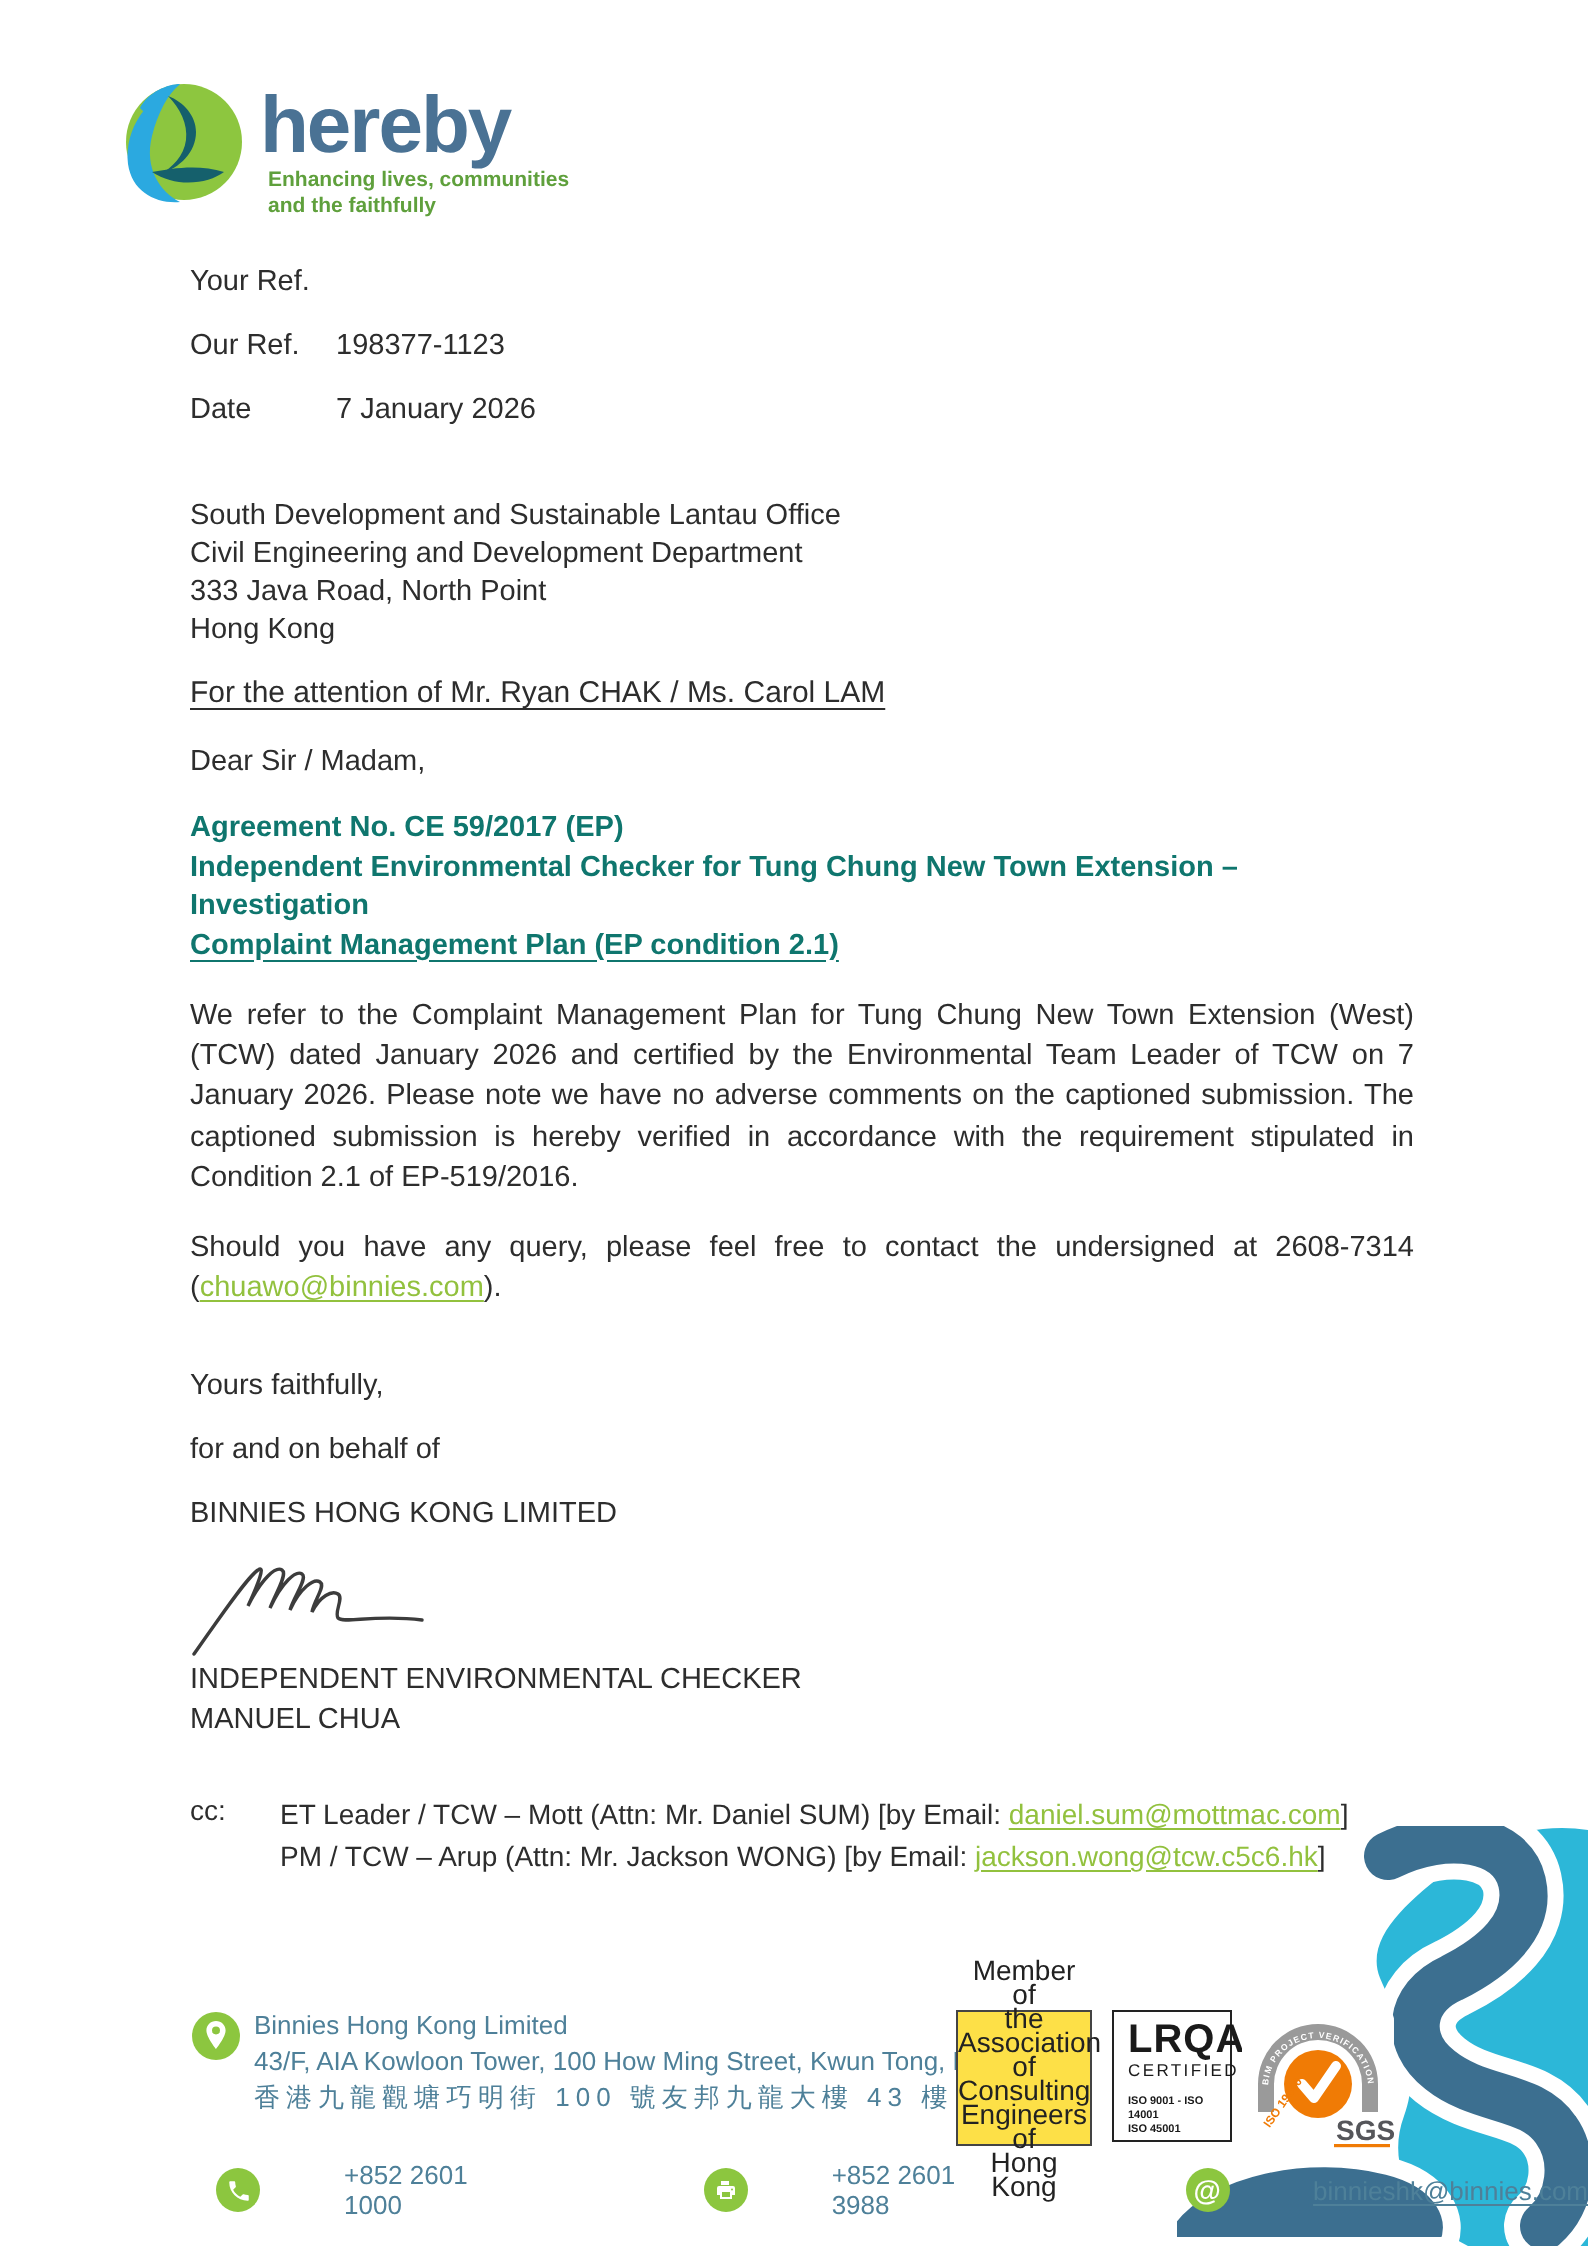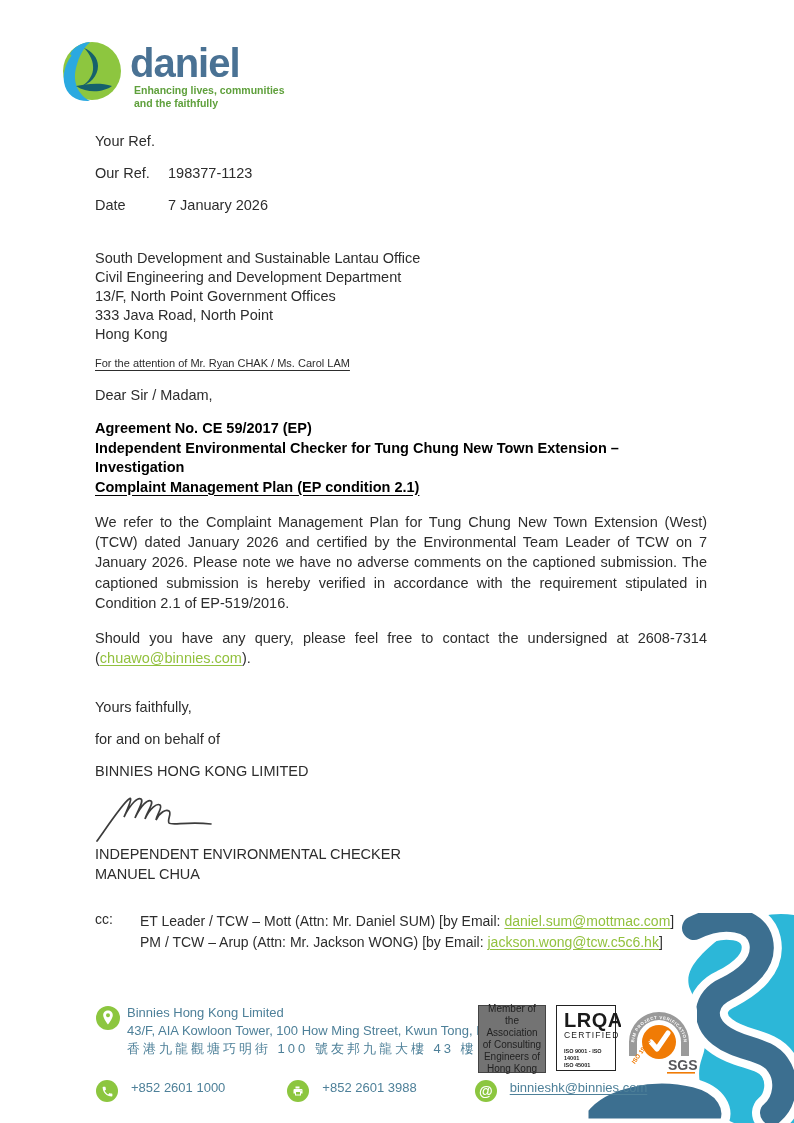--- a/index.html
+++ b/index.html
@@ -21,25 +21,25 @@
 
   
   .ref-block{margin-top:24px;font-size:14.5px;}
   .ref-row{display:flex;margin-top:16px;}
   .ref-row:first-child{margin-top:0;}
   .ref-label{width:73px;flex:0 0 auto;}
   .ref-value{}
 
   
   .recipient{margin-top:36px;font-size:14.5px;line-height:19px;}
-  .attention{margin-top:13px;font-size:11px;text-decoration:underline;text-underline-offset:3px;}
+  .attention{margin-top:13px;font-size:15px;text-decoration:underline;text-underline-offset:3px;}
   .salutation{margin-top:18px;font-size:14.5px;}
 
   
-  .subject{margin-top:16px;font-size:14.5px;font-weight:bold;line-height:19.5px;color:#000000;}
+  .subject{margin-top:16px;font-size:14.5px;font-weight:bold;line-height:19.5px;color:#0f766e;}
   .subject .u{text-decoration:underline;text-underline-offset:3px;}
 
   
   .para{margin-top:15px;font-size:14.5px;line-height:20.2px;text-align:justify;}
   a.green-link{color:#92c13e;text-decoration:underline;text-underline-offset:2px;}
 
   
   .closing{margin-top:9px;font-size:14.5px;line-height:19.6px;}
   .closing div{margin-top:12px;}
   .closing .first{margin-bottom:1px;}
@@ -51,29 +51,29 @@
   .cc-label{width:45px;flex:0 0 auto;}
   .cc-entries{line-height:21px;}
 
   
   .footer{position:absolute;left:0;bottom:0;width:794px;height:205px;z-index:1;}
   .swirl{position:absolute;right:0;bottom:0;z-index:0;}
   .footer-inner{position:absolute;left:0;top:82px;width:794px;height:123px;z-index:2;}
   .addr-icon{position:absolute;left:96px;top:6px;}
   .addr-block{position:absolute;left:127px;top:4px;color:#4e8099;font-size:13px;line-height:17.5px;}
   .addr-zh{letter-spacing:3px;line-height:19.5px;}
-  .contact-row{position:absolute;left:96px;top:80px;display:flex;align-items:flex-start;color:#4e8099;font-size:13px;}
+  .contact-row{position:absolute;left:108px;top:80px;display:flex;align-items:center;color:#4e8099;font-size:13px;gap:29px;}
   .c-icon{width:22px;height:22px;border-radius:50%;background:#8cc63f;display:flex;align-items:center;justify-content:center;flex:0 0 auto;}
   .c-text{margin-left:13px;}
   .gap1{width:62px;}
   .gap2{width:58px;}
   .footer-email{color:#4e8099;text-decoration:underline;text-underline-offset:2px;margin-left:13px;}
 
   .member-box{position:absolute;left:478px;top:5px;width:66px;height:66px;border:1px solid #444;
-    font-size:10px;line-height:12px;text-align:center;color:#222;display:flex;flex-direction:column;justify-content:center;background:#737373;}
+    font-size:14px;line-height:12px;text-align:center;color:#222;display:flex;flex-direction:column;justify-content:center;background:#fde047;}
   .lrqa-box{position:absolute;left:556px;top:5px;width:60px;height:66px;border:1.5px solid #222;background:#fff;padding:6px 0 0 7px;box-sizing:border-box;}
   .lrqa-name{font-size:20px;font-weight:bold;color:#1a1a1a;letter-spacing:0.5px;line-height:17px;}
   .lrqa-cert{font-size:8.5px;letter-spacing:1.2px;color:#1a1a1a;margin-top:1px;}
   .lrqa-iso{font-size:5.5px;font-weight:bold;color:#1a1a1a;margin-top:8px;line-height:7px;}
   .sgs-badge{position:absolute;left:621px;top:4px;width:76px;height:72px;background:#fff;border-radius:6px;}
 </style>
 </head>
 <body>
 
 <div class="page">
@@ -81,21 +81,21 @@
 
     <div class="logo-row">
       <svg class="logo-icon" viewBox="0 0 64 64">
         <circle cx="32" cy="31" r="29" fill="#8dc63f"></circle>
         <path fill="#2ba9e0" d="M30,2 C14,8 2,24 4,42 C6,56 18,62 30,61 C20,56 12,44 16,28 C19,16 24,7 30,2 Z"></path>
         <path fill="#2ba9e0" d="M10,14 C14,6 24,2 30,2 C24,8 18,12 16,20 Z"></path>
         <path fill="#15606c" d="M24,8 C30,14 34,22 33,30 C32,38 26,44 20,47 C30,44 38,36 38,26 C38,18 32,11 24,8 Z"></path>
         <path fill="#15606c" d="M16,46 C26,44 40,42 52,46 C44,52 28,54 16,46 Z"></path>
       </svg>
       <div class="logo-textcol">
-        <div class="wordmark">daniel</div>
+        <div class="wordmark">hereby</div>
         <div class="tagline">
           <div>Enhancing lives, communities</div>
           <div>and the faithfully</div>
         </div>
       </div>
     </div>
 
     <div class="ref-block">
       <div class="ref-row">
         <span class="ref-label">Your Ref.</span>
@@ -107,21 +107,20 @@
       </div>
       <div class="ref-row">
         <span class="ref-label">Date</span>
         <span class="ref-value">7 January 2026</span>
       </div>
     </div>
 
     <div class="recipient">
       <div>South Development and Sustainable Lantau Office</div>
       <div>Civil Engineering and Development Department</div>
-      <div>13/F, North Point Government Offices</div>
       <div>333 Java Road, North Point</div>
       <div>Hong Kong</div>
     </div>
 
     <div class="attention">For the attention of Mr. Ryan CHAK / Ms. Carol LAM</div>
 
     <div class="salutation">Dear Sir / Madam,</div>
 
     <div class="subject">
       <div>Agreement No. CE 59/2017 (EP)</div>

